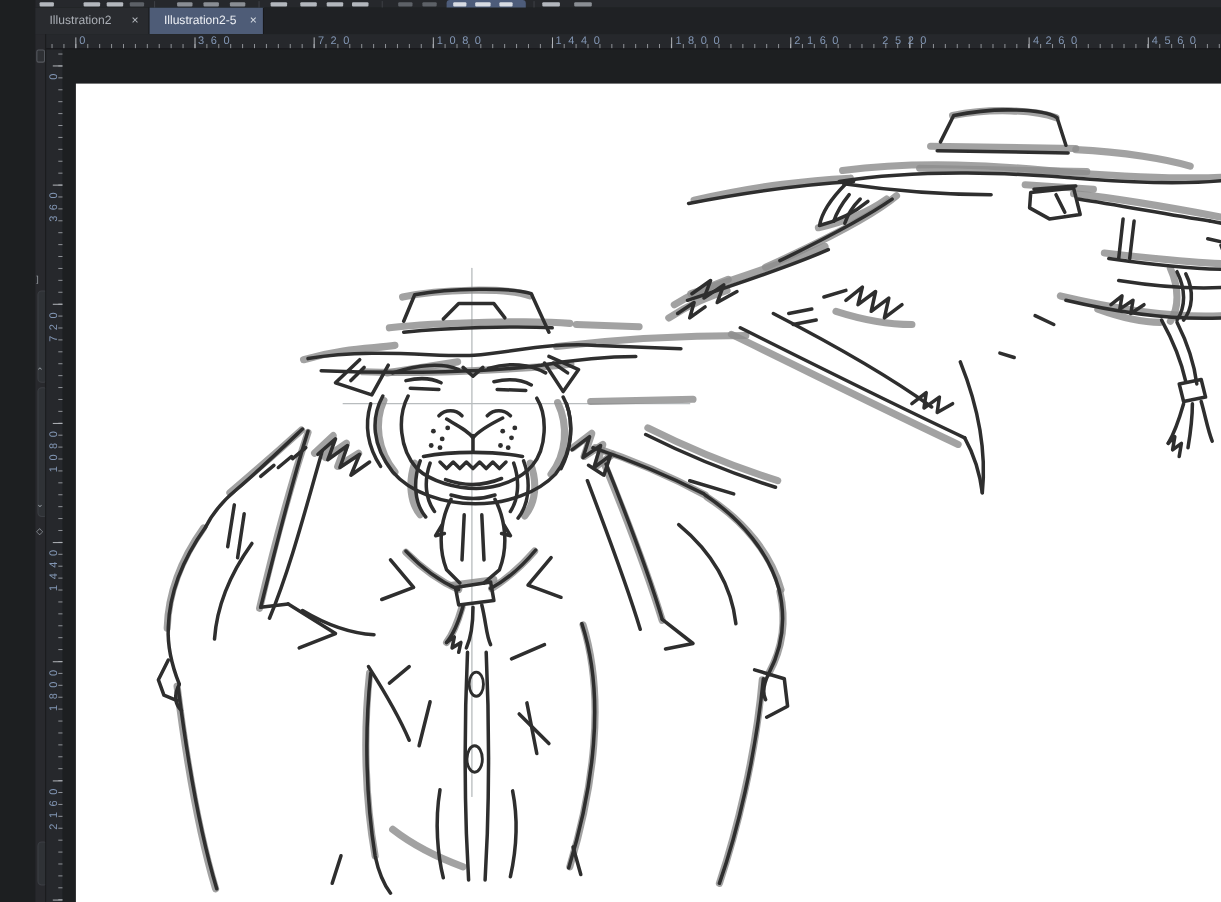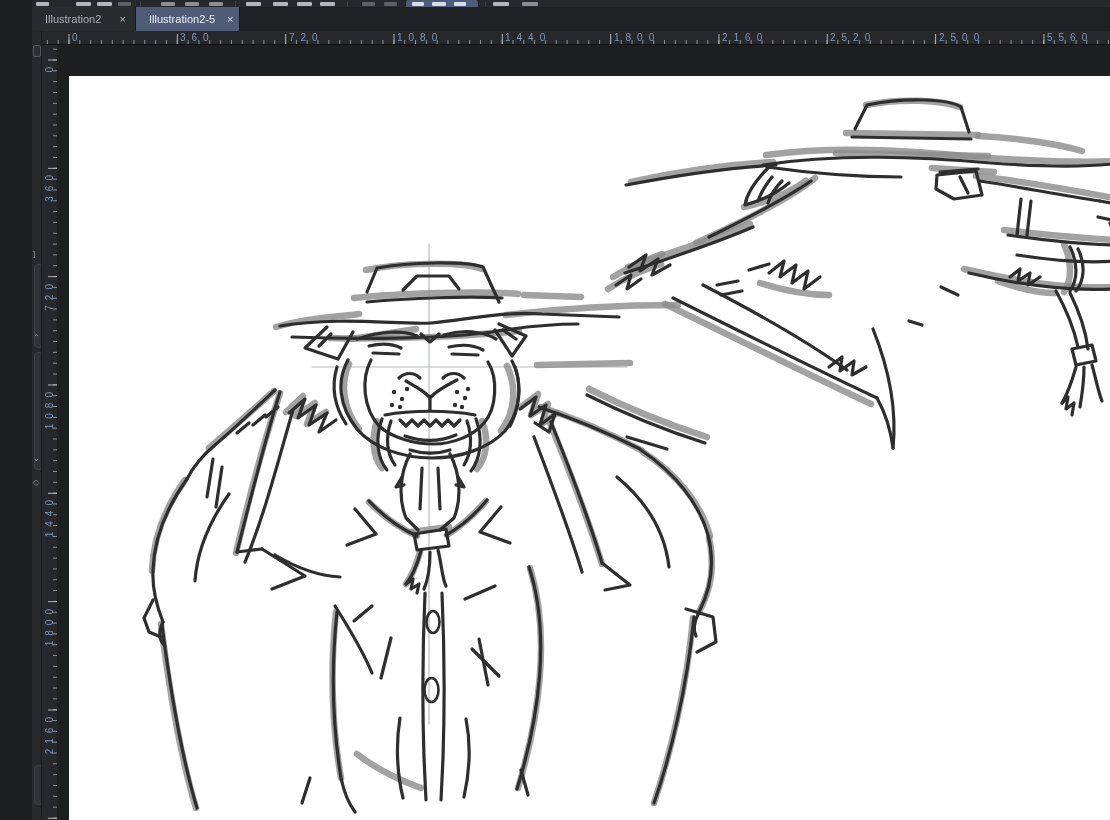--- a/index.html
+++ b/index.html
@@ -128,23 +128,23 @@
     </div>
 
     <div class="ruler-h">
       <span class="hlabel" style="left:30px;">0</span>
       <span class="hlabel" style="left:138px;">360</span>
       <span class="hlabel" style="left:247px;">720</span>
       <span class="hlabel" style="left:355px;">1080</span>
       <span class="hlabel" style="left:463px;">1440</span>
       <span class="hlabel" style="left:572px;">1800</span>
       <span class="hlabel" style="left:680px;">2160</span>
-      <span class="hlabel" style="left:788px;">2520</span>
-      <span class="hlabel" style="left:897px;">2500</span>
-      <span class="hlabel" style="left:1005px;">5560</span>
+      <span class="hlabel" style="left:760px;">2520</span>
+      <span class="hlabel" style="left:897px;">4260</span>
+      <span class="hlabel" style="left:1005px;">4560</span>
     </div>
 
     <div class="ruler-v">
       <span class="vlabel" style="top:17px;">0</span>
       <span class="vlabel" style="top:125px;">360</span>
       <span class="vlabel" style="top:234px;">720</span>
       <span class="vlabel" style="top:342px;">1080</span>
       <span class="vlabel" style="top:450px;">1440</span>
       <span class="vlabel" style="top:559px;">1800</span>
       <span class="vlabel" style="top:667px;">2160</span>

